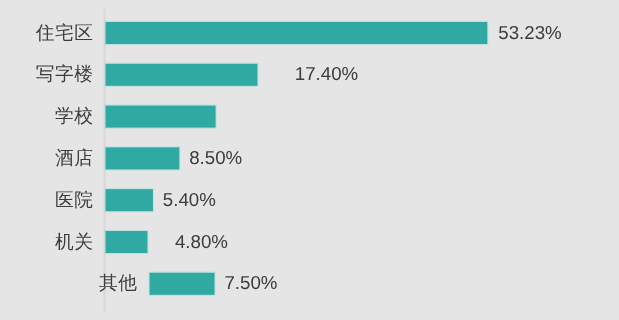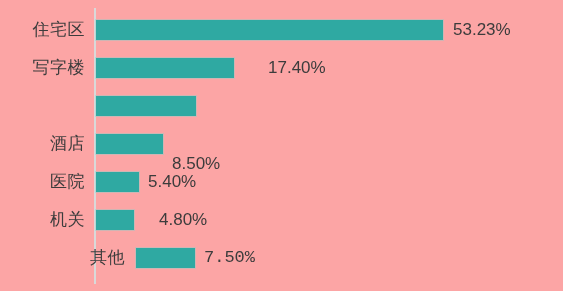--- a/index.html
+++ b/index.html
@@ -10,21 +10,21 @@
     width: 563px;
     height: 291px;
     background: #ffffff;
     font-family: "Liberation Sans", "DejaVu Sans", sans-serif;
     overflow: hidden;
   }
   #chart-root {
     position: relative;
     width: 563px;
     height: 291px;
-    background: #fca5a5;
+    background: #e5e5e5;
   }
   .axis-line {
     position: absolute;
     left: 94px;
     top: 8px;
     width: 2px;
     height: 276px;
     background: #d9d9d9;
   }
   .rows {
@@ -87,41 +87,42 @@
       <div class="val-label" style="left:453px;">53.23%</div>
     </div>
 
     <div class="row" style="top:58px;">
       <div class="cat-label">写字楼</div>
       <div class="bar" style="width:138px;"></div>
       <div class="val-label" style="left:244px;margin-left:24px;">17.40%</div>
     </div>
 
     <div class="row" style="top:96px;">
+      <div class="cat-label">学校</div>
       <div class="bar" style="width:100px;"></div>
     </div>
 
     <div class="row" style="top:134px;">
       <div class="cat-label">酒店</div>
       <div class="bar" style="width:67px;"></div>
-      <div class="val-label" style="left:172px;margin-top:20px;">8.50%</div>
+      <div class="val-label" style="left:172px;">8.50%</div>
     </div>
 
     <div class="row" style="top:172px;">
       <div class="cat-label">医院</div>
       <div class="bar" style="width:43px;"></div>
       <div class="val-label" style="left:148px;">5.40%</div>
     </div>
 
     <div class="row" style="top:210px;">
       <div class="cat-label">机关</div>
       <div class="bar" style="width:38px;"></div>
       <div class="val-label" style="left:143px;margin-left:16px;">4.80%</div>
     </div>
 
     <div class="row" style="top:248px;margin-left:40px;">
       <div class="cat-label">其他</div>
       <div class="bar" style="width:59px;"></div>
-      <div class="val-label" style="left:164px;font-family:Liberation Mono, monospace;">7.50%</div>
+      <div class="val-label" style="left:164px;">7.50%</div>
     </div>
 
   </div>
 </div>
 
 </body></html>

